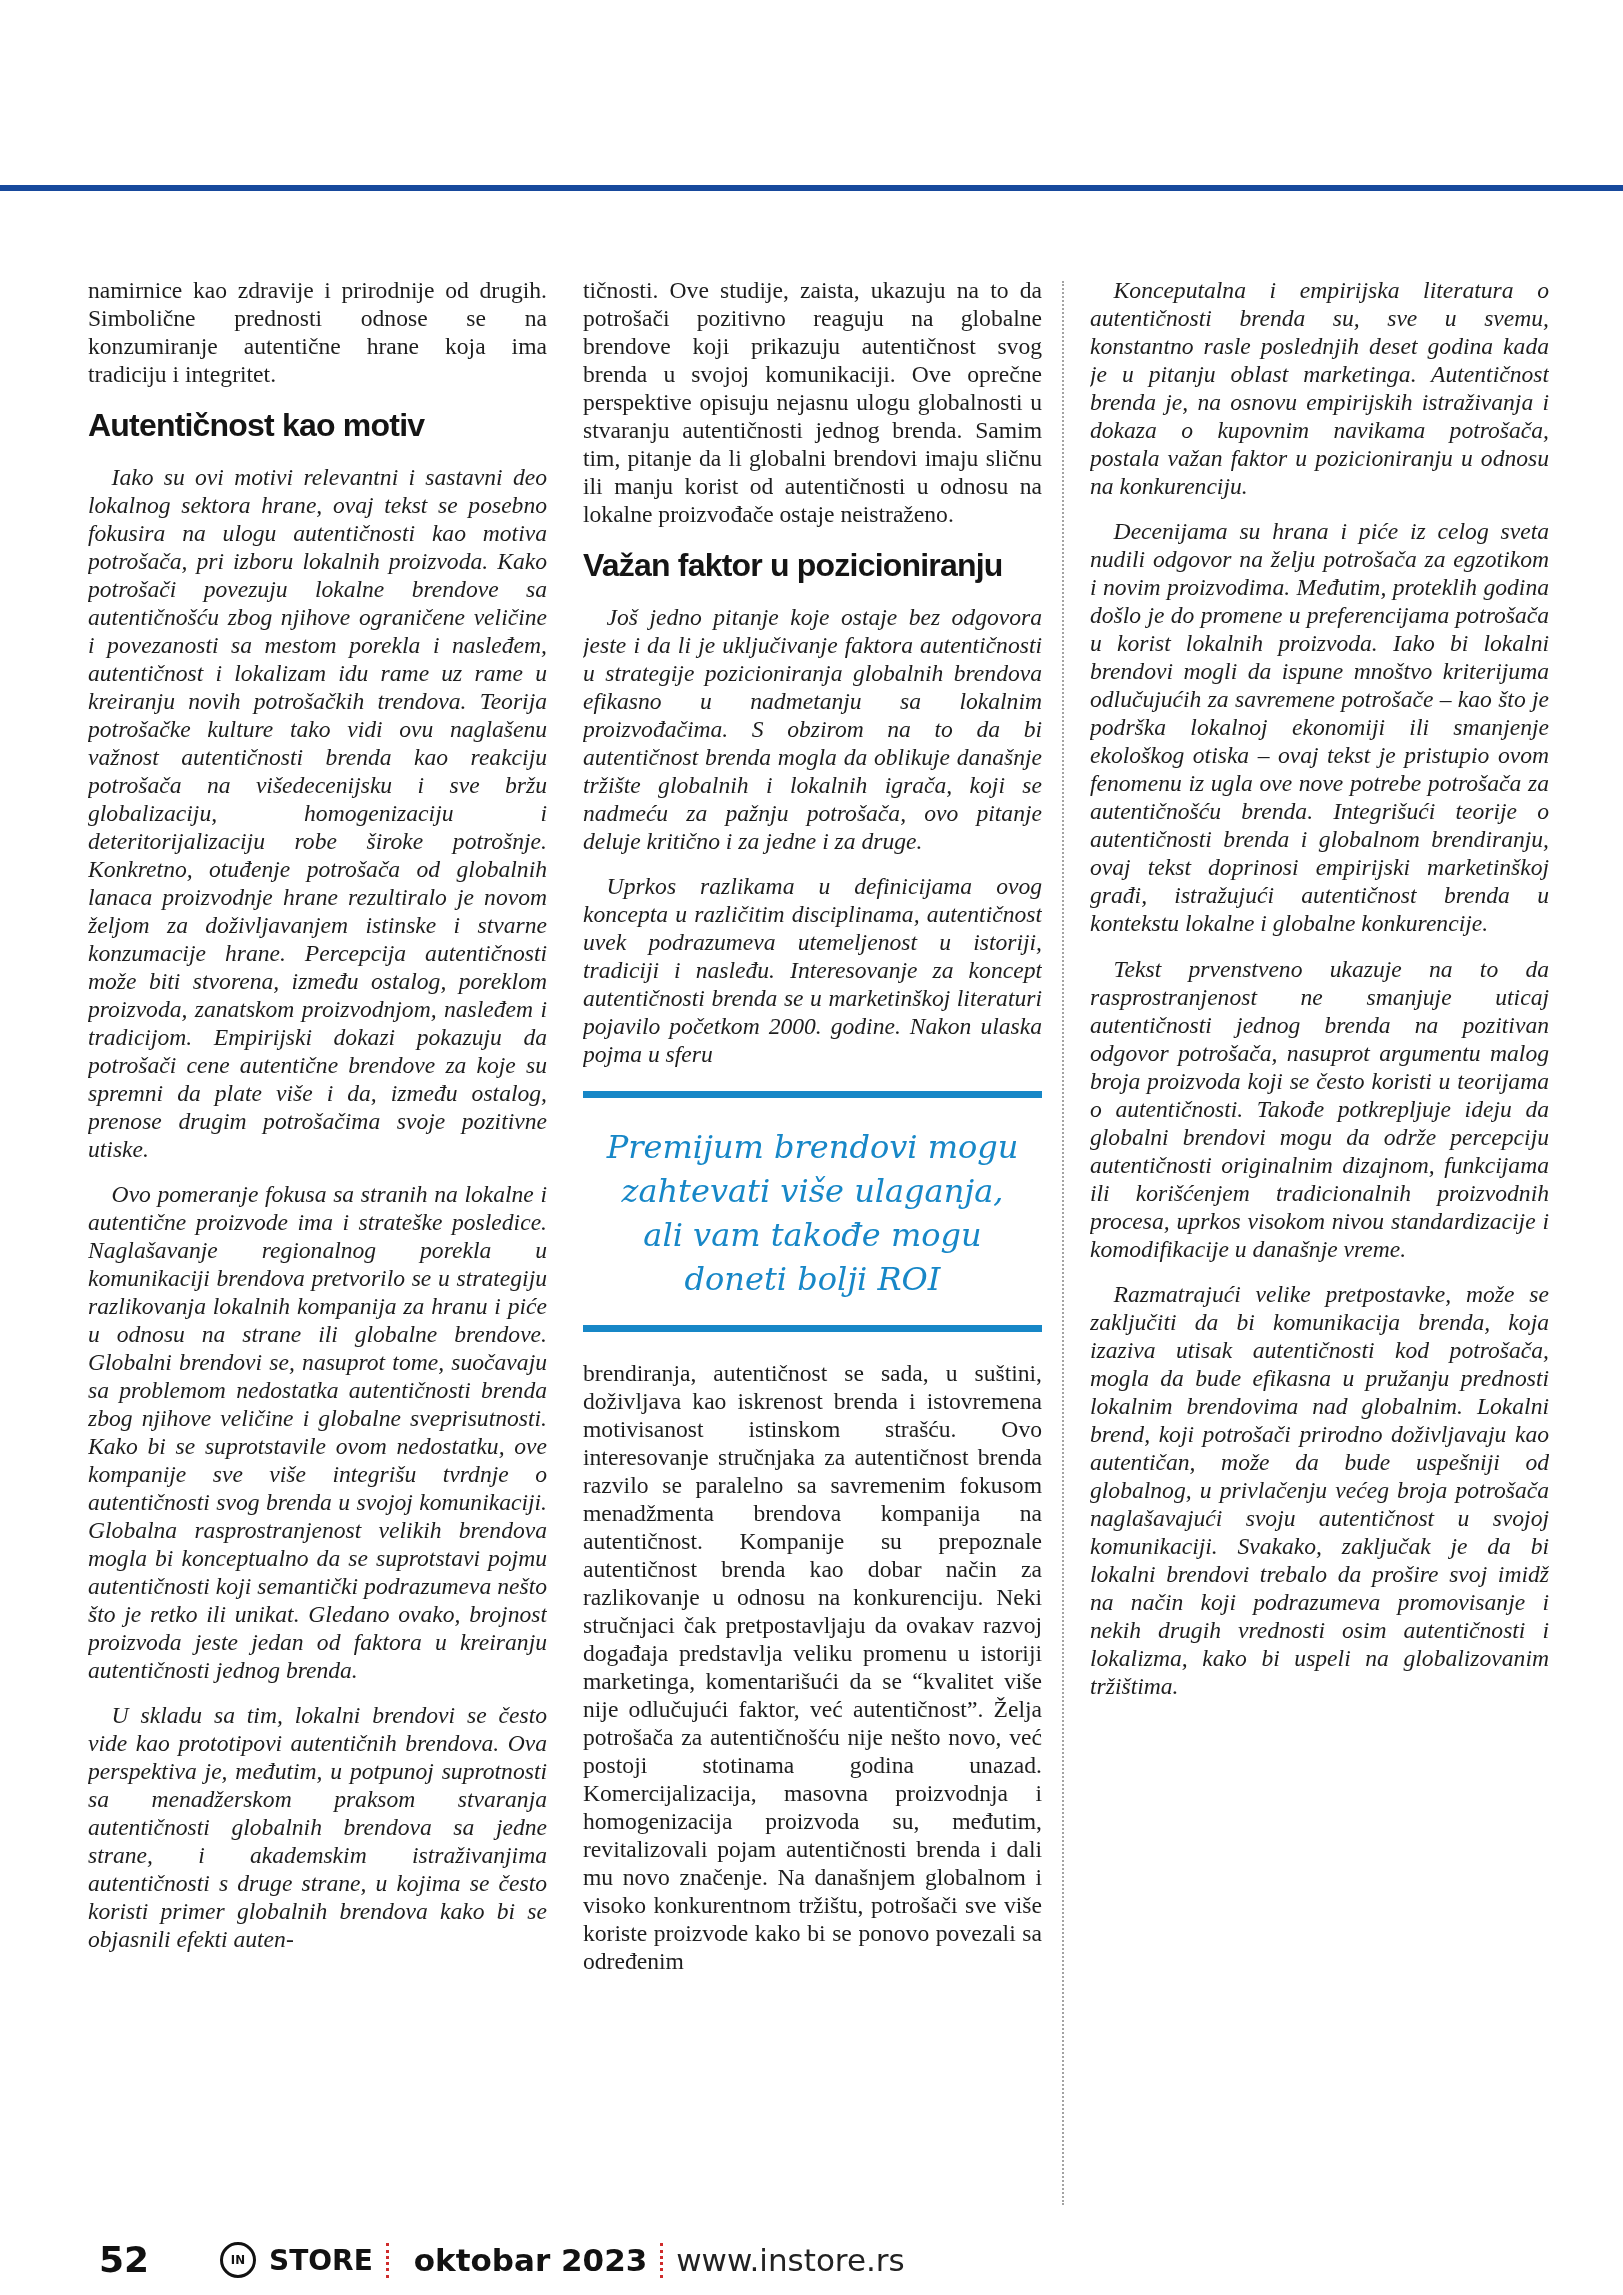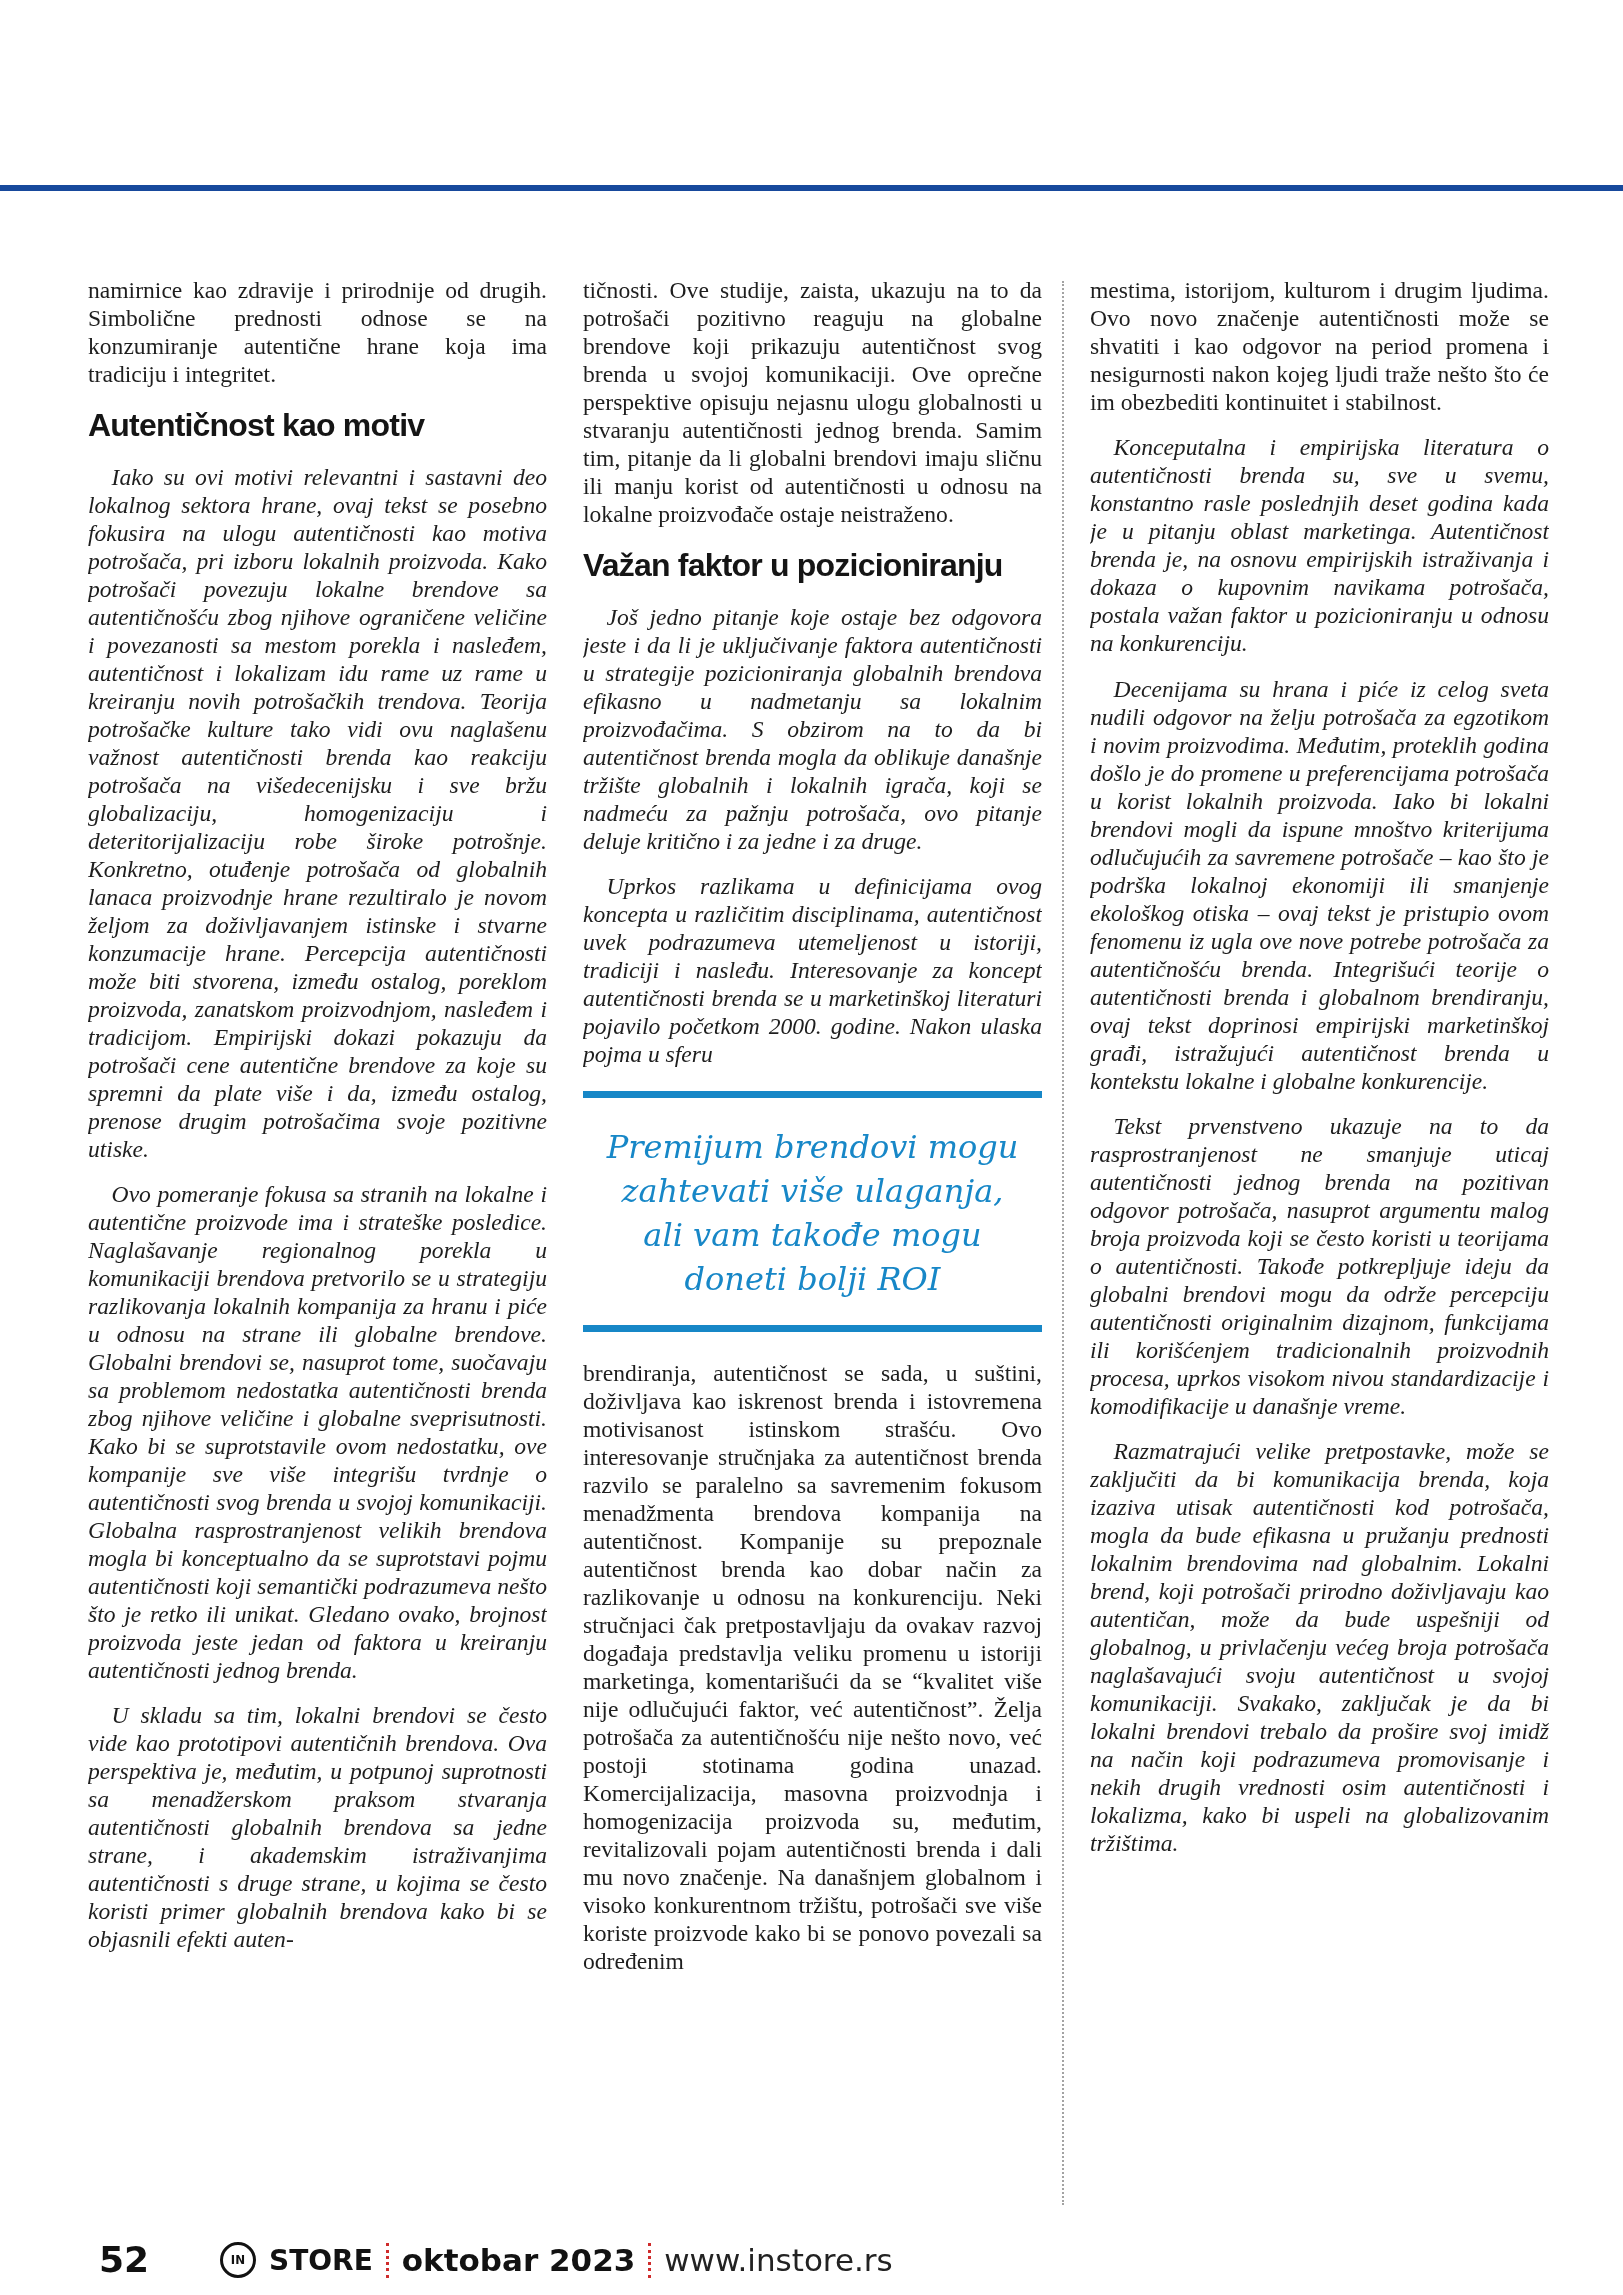--- a/index.html
+++ b/index.html
@@ -76,21 +76,21 @@
     font-weight:bold;font-size:36px;color:#111;
   }
   .logo-group{position:absolute;left:220px;top:0;display:flex;align-items:center;gap:13px;height:46px;}
   .logo-circle{
     width:30px;height:30px;border:3.1px solid #121212;border-radius:50%;
     display:flex;align-items:center;justify-content:center;
     font-family:"DejaVu Sans",sans-serif;font-weight:bold;font-size:11.8px;color:#121212;
   }
   .logo-store{font-family:"DejaVu Sans",sans-serif;font-weight:bold;font-size:28px;color:#121212;letter-spacing:0px;}
   .sep-red{display:inline-block;width:0;height:35px;border-left:3.9px dotted #cf2b2b;}
-  .issue{font-family:"DejaVu Sans",sans-serif;font-weight:bold;font-size:31px;color:#121212;}
+  .issue{font-family:"DejaVu Sans",sans-serif;font-weight:bold;font-size:31px;color:#121212;margin-left:12px;}
   .website{font-family:"DejaVu Sans",sans-serif;font-size:31px;color:#222;}
 </style>
 </head>
 <body>
 
 <div class="page">
 
   <div class="banner-rule"></div>
 
   <main>
@@ -117,21 +117,20 @@
           <div class="pq-text">ali vam takođe mogu</div>
           <div class="pq-text">doneti bolji ROI</div>
         </div>
         <div class="pq-rule"></div>
       </div>
 
       <p>brendiranja, autentičnost se sada, u suštini, doživljava kao iskrenost brenda i istovremena motivisanost istinskom strašću. Ovo interesovanje stručnjaka za autentičnost brenda razvilo se paralelno sa savremenim fokusom menadžmenta brendova kompanija na autentičnost. Kompanije su prepoznale autentičnost brenda kao dobar način za razlikovanje u odnosu na konkurenciju. Neki stručnjaci čak pretpostavljaju da ovakav razvoj događaja predstavlja veliku promenu u istoriji marketinga, komentarišući da se “kvalitet više nije odlučujući faktor, već autentičnost”. Želja potrošača za autentičnošću nije nešto novo, već postoji stotinama godina unazad. Komercijalizacija, masovna proizvodnja i homogenizacija proizvoda su, međutim, revitalizovali pojam autentičnosti brenda i dali mu novo značenje. Na današnjem globalnom i visoko konkurentnom tržištu, potrošači sve više koriste proizvode kako bi se ponovo povezali sa određenim</p>
     </section>
 
     <section class="col col3">
-      <p>mestima, istorijom, kulturom i drugim ljudima. Ovo novo značenje autentičnosti može se shvatiti i kao odgovor na period promena i nesigurnosti nakon kojeg ljudi traže nešto što će im obezbediti kontinuitet i stabilnost.</p>
       <p class="indent">Konceputalna i empirijska literatura o autentičnosti brenda su, sve u svemu, konstantno rasle poslednjih deset godina kada je u pitanju oblast marketinga. Autentičnost brenda je, na osnovu empirijskih istraživanja i dokaza o kupovnim navikama potrošača, postala važan faktor u pozicioniranju u odnosu na konkurenciju.</p>
       <p class="indent">Decenijama su hrana i piće iz celog sveta nudili odgovor na želju potrošača za egzotikom i novim proizvodima. Međutim, proteklih godina došlo je do promene u preferencijama potrošača u korist lokalnih proizvoda. Iako bi lokalni brendovi mogli da ispune mnoštvo kriterijuma odlučujućih za savremene potrošače – kao što je podrška lokalnoj ekonomiji ili smanjenje ekološkog otiska – ovaj tekst je pristupio ovom fenomenu iz ugla ove nove potrebe potrošača za autentičnošću brenda. Integrišući teorije o autentičnosti brenda i globalnom brendiranju, ovaj tekst doprinosi empirijski marketinškoj građi, istražujući autentičnost brenda u kontekstu lokalne i globalne konkurencije.</p>
       <p class="indent">Tekst prvenstveno ukazuje na to da rasprostranjenost ne smanjuje uticaj autentičnosti jednog brenda na pozitivan odgovor potrošača, nasuprot argumentu malog broja proizvoda koji se često koristi u teorijama o autentičnosti. Takođe potkrepljuje ideju da globalni brendovi mogu da održe percepciju autentičnosti originalnim dizajnom, funkcijama ili korišćenjem tradicionalnih proizvodnih procesa, uprkos visokom nivou standardizacije i komodifikacije u današnje vreme.</p>
       <p class="indent">Razmatrajući velike pretpostavke, može se zaključiti da bi komunikacija brenda, koja izaziva utisak autentičnosti kod potrošača, mogla da bude efikasna u pružanju prednosti lokalnim brendovima nad globalnim. Lokalni brend, koji potrošači prirodno doživljavaju kao autentičan, može da bude uspešniji od globalnog, u privlačenju većeg broja potrošača naglašavajući svoju autentičnost u svojoj komunikaciji. Svakako, zaključak je da bi lokalni brendovi trebalo da prošire svoj imidž na način koji podrazumeva promovisanje i nekih drugih vrednosti osim autentičnosti i lokalizma, kako bi uspeli na globalizovanim tržištima.</p>
     </section>
 
     <div class="col-sep"></div>
   </main>
 
   <footer class="footer">

